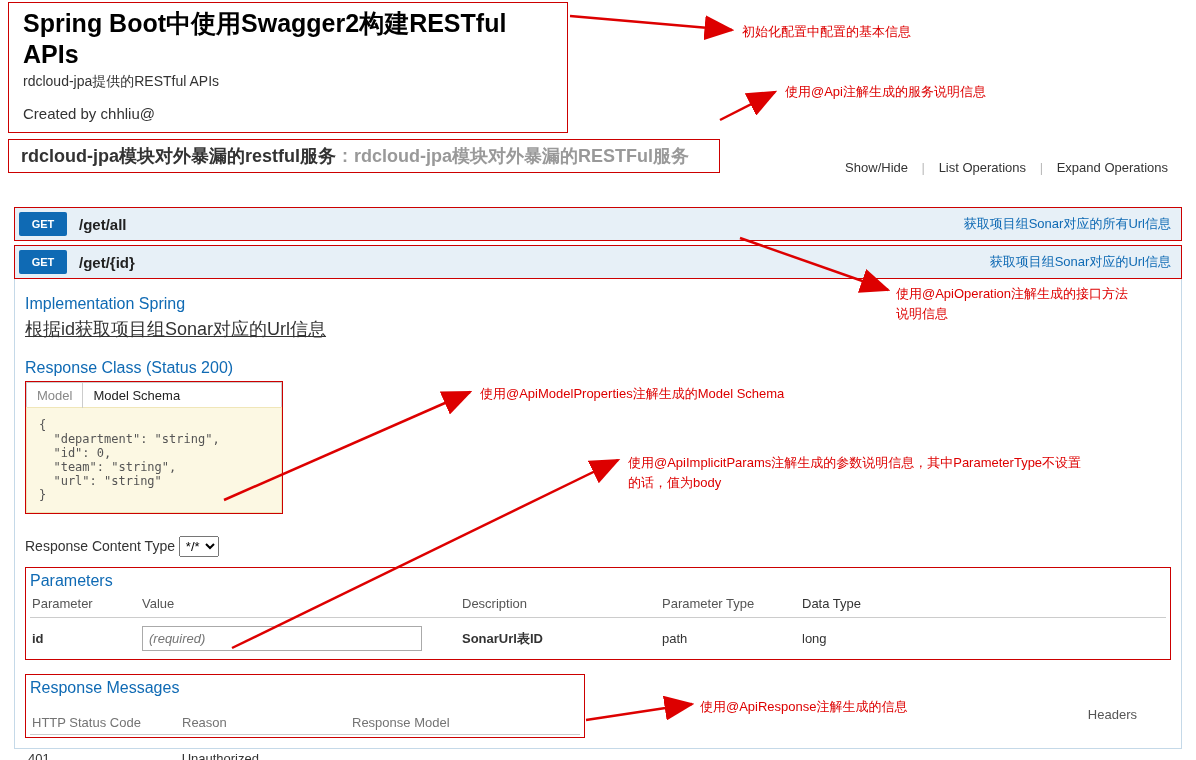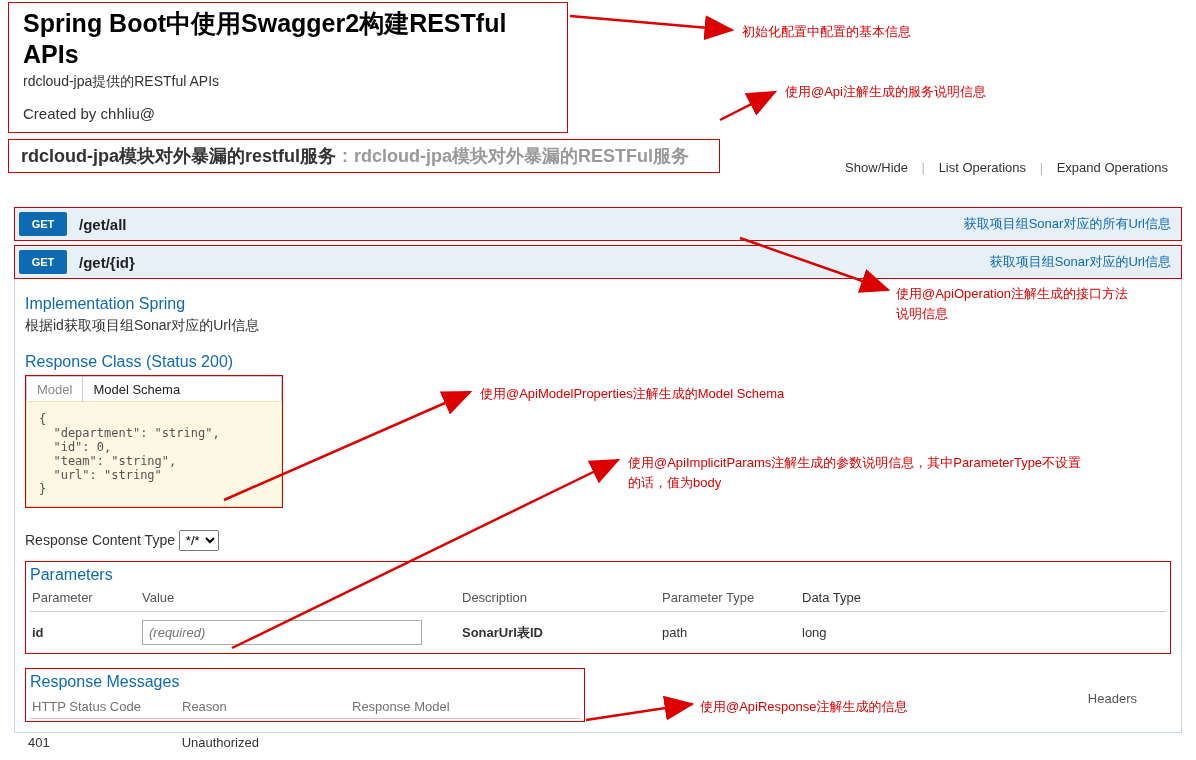--- a/index.html
+++ b/index.html
@@ -106,23 +106,24 @@
     padding: 16px 10px 10px 10px;
     position: relative;
   }
   .section-title {
     color: #0f6ab4;
     font-size: 16px;
     font-weight: normal;
     margin: 0 0 4px 0;
   }
   .impl-notes-text {
-    font-size: 14px;
+    font-size: 18px;
     color: #333;
     margin-bottom: 18px;
+    text-decoration: underline;
   }
   .model-tabs-wrap {
     border: 1px solid #c00;
     width: 258px;
     margin-top: 4px;
   }
   .model-tabs {
     border: 1px solid #ccc;
     border-bottom: none;
     display: flex;
@@ -313,21 +314,21 @@
           <td><input class="param-input" placeholder="(required)" style=""></td>
           <td style="font-weight:bold">SonarUrl表ID</td>
           <td>path</td>
           <td>long</td>
         </tr>
       </tbody>
     </table>
   </div>
 
   <div class="resp-msg-box">
-    <div class="section-title" style="margin-bottom:4px">Response Messages</div>
+    <div class="section-title" style="margin-bottom:14px">Response Messages</div>
     <table class="resp-msg-table">
       <thead>
         <tr>
           <th style="width:150px">HTTP Status Code</th>
           <th style="width:170px">Reason</th>
           <th>Response Model</th>
         </tr>
       </thead>
     </table>
   </div>

